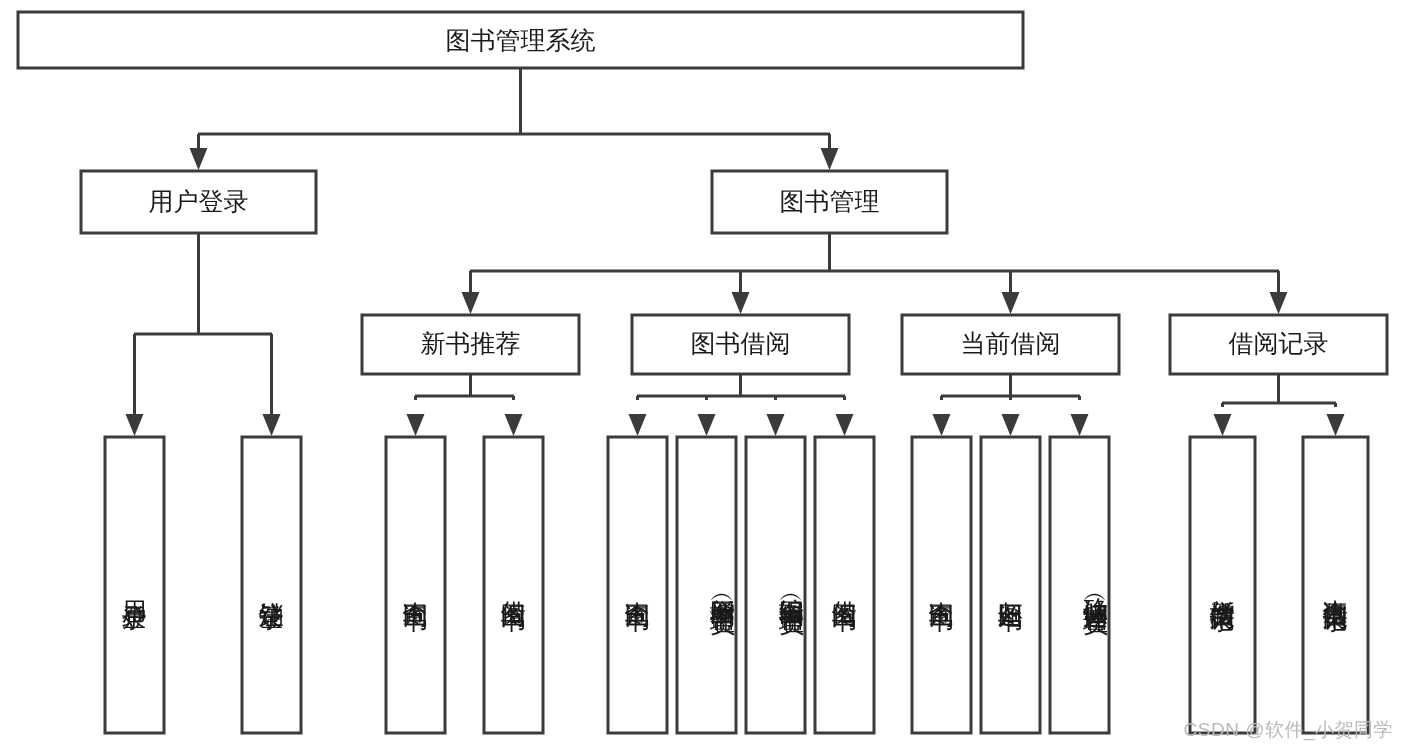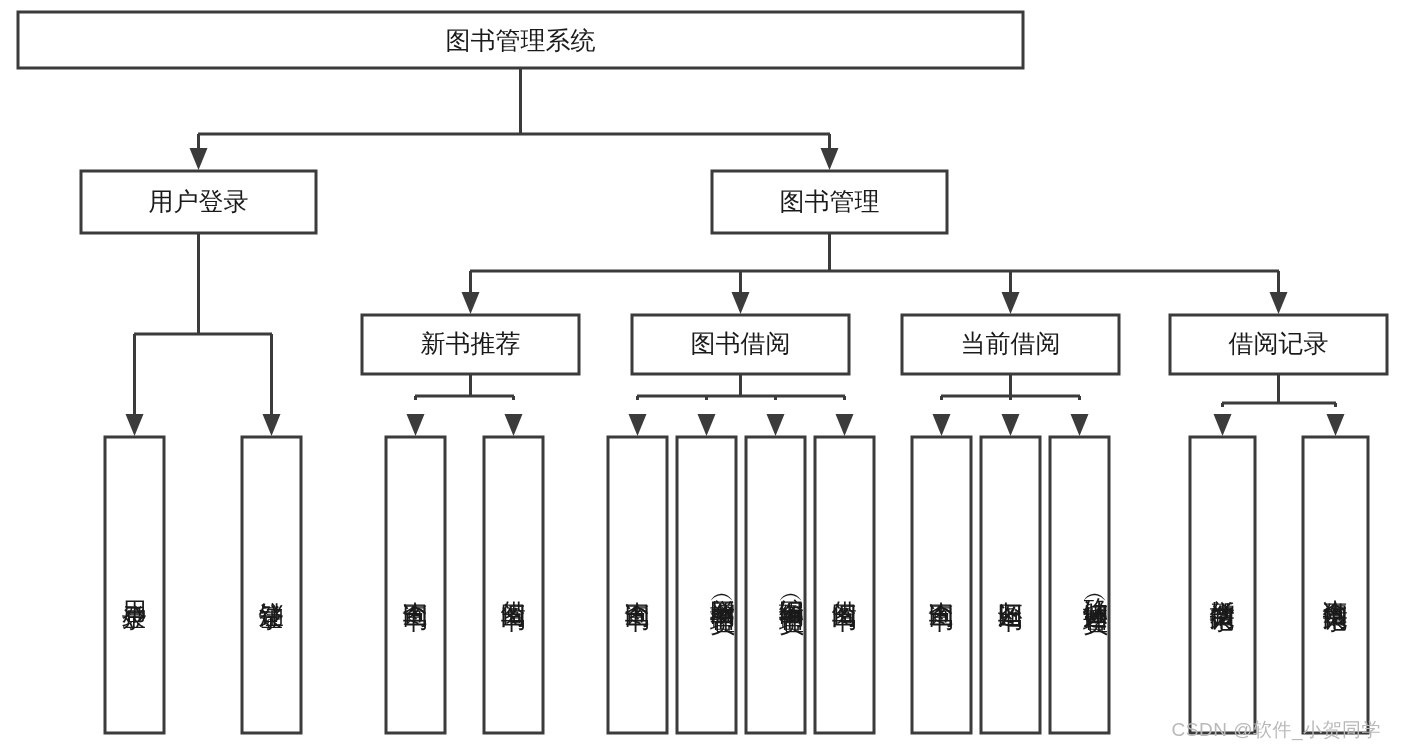--- a/index.html
+++ b/index.html
@@ -61,21 +61,21 @@
     align-items: flex-start;
     justify-content: center;
     white-space: nowrap;
     pointer-events: none;
   }
   .node-label-v.centered {
     align-items: center;
   }
   .watermark {
     position: absolute;
-    right: 24px;
+    right: 12px;
     bottom: 4px;
     font-family: "Liberation Sans", "DejaVu Sans", sans-serif;
     font-size: 19px;
     color: #b9b9b9;
     white-space: nowrap;
     letter-spacing: 0.5px;
   }
 </style>
 </head>
 <body>

